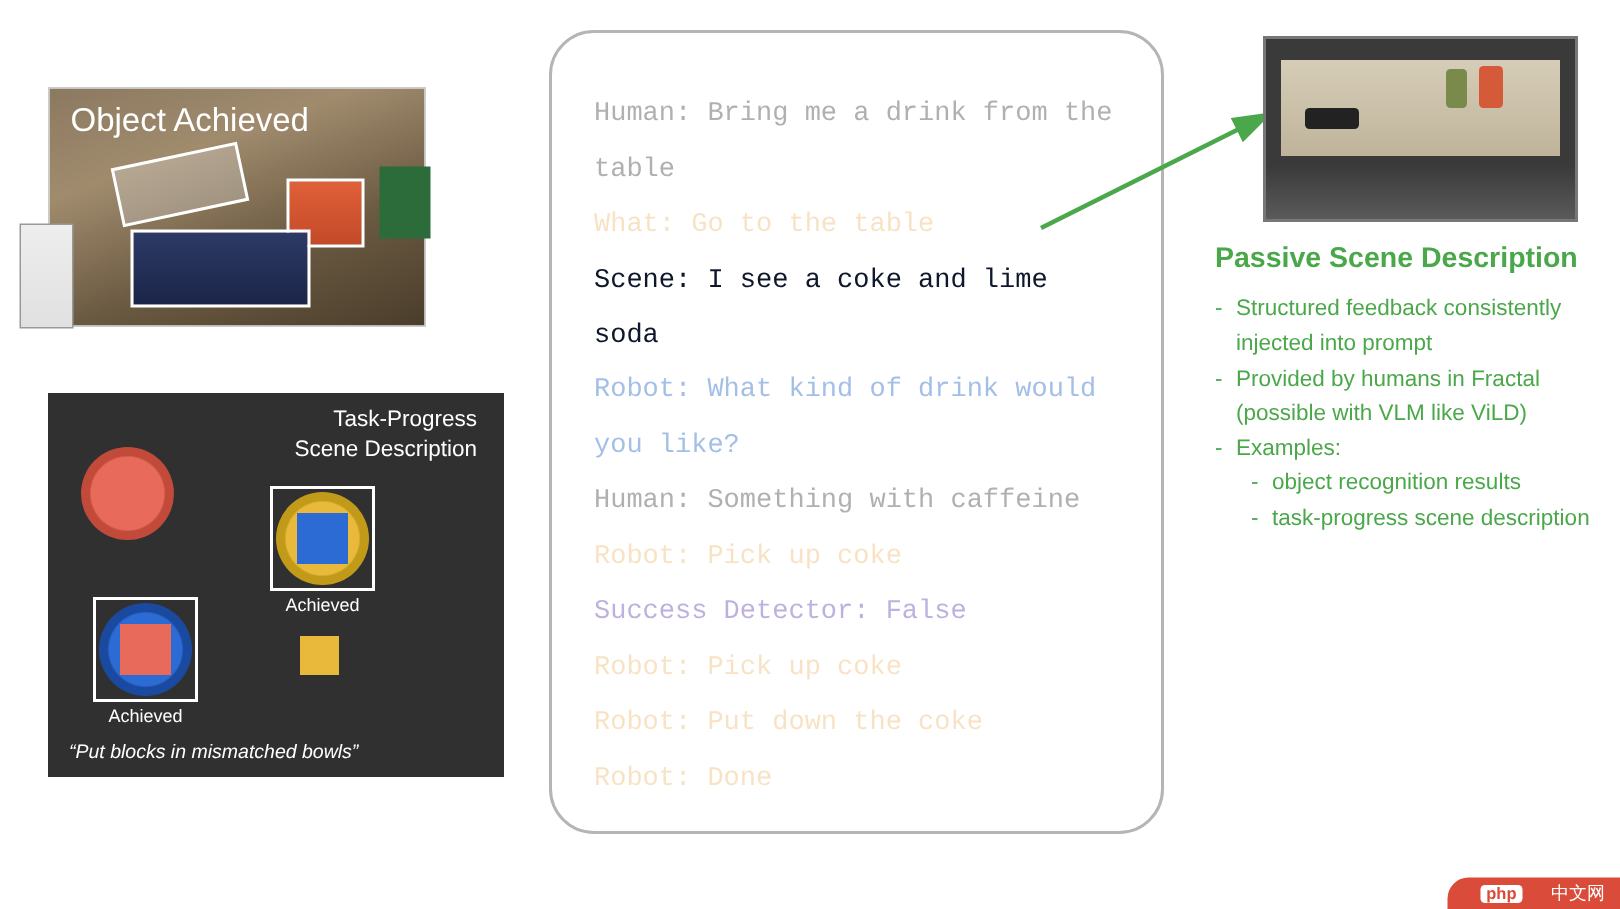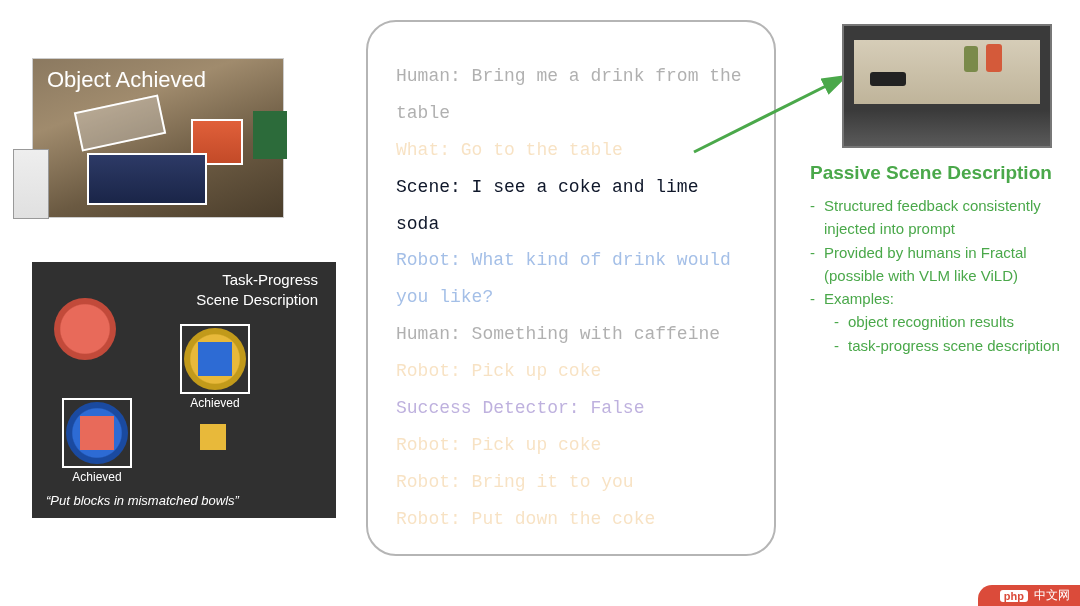--- a/index.html
+++ b/index.html
@@ -79,21 +79,21 @@
   .rc-phone { position:absolute; left:26px; top:46px; width:36px; height:14px;
     background:#222; border-radius:3px; }
   .rc-title { margin-top:14px; color:#4aa84a; font-size:19px; font-weight:600; }
   .rc-list { margin-top:10px; color:#4aa84a; font-size:15px; line-height:1.55; }
   .rc-list .row { display:flex; }
   .rc-list .dash { width:14px; flex:none; }
   .rc-sub { padding-left:24px; }
 
   .watermark { position:absolute; right:0; bottom:0; font-size:12px;
     background:#db4b3a; color:#fff; padding:2px 10px 2px 22px;
-    border-top-left-radius:14px; display:flex; gap:6px; align-items:center; }
+    border-top-left-radius:14px; display:flex; gap:19px; align-items:center; }
   .watermark .p { background:#fff; color:#db4b3a; font-weight:700;
     padding:0 4px; border-radius:3px; font-size:11px; }
 </style>
 </head>
 <body>
 
 <div class="left-col">
 
   <div class="od-thumb">
     <div class="od-edge-l"></div>
@@ -125,22 +125,22 @@
 
 <div class="dialog">
   <div class="gray dim">Human: Bring me a drink from the table</div>
   <div class="orange dim">What: Go to the table</div>
   <div class="green">Scene: I see a coke and lime soda</div>
   <div class="blue" style="opacity:.55">Robot: What kind of drink would you like?</div>
   <div class="gray" style="opacity:.55">Human: Something with caffeine</div>
   <div class="orange dim">Robot: Pick up coke</div>
   <div class="purple" style="opacity:.55">Success Detector: False</div>
   <div class="orange dim">Robot: Pick up coke</div>
-  <div class="orange dim">Robot: Bring it to you</div>
   <div class="orange dim">Robot: Put down the coke</div>
+  <div class="orange dim">Robot: Done</div>
 </div>
 
 <svg class="arrow" style="left:690px; top:68px;" width="170" height="90">
   <defs>
       <marker id="ah" markerWidth="10" markerHeight="10" refX="8" refY="3" orient="auto">
     <path d="M0,0 L9,3 L0,6 Z" fill="#4aa84a"></path>
       </marker>
     </defs>
   <path d="M4,84 L156,8" stroke="#4aa84a" stroke-width="3" fill="none" marker-end="url(#ah)"></path>
 </svg>

